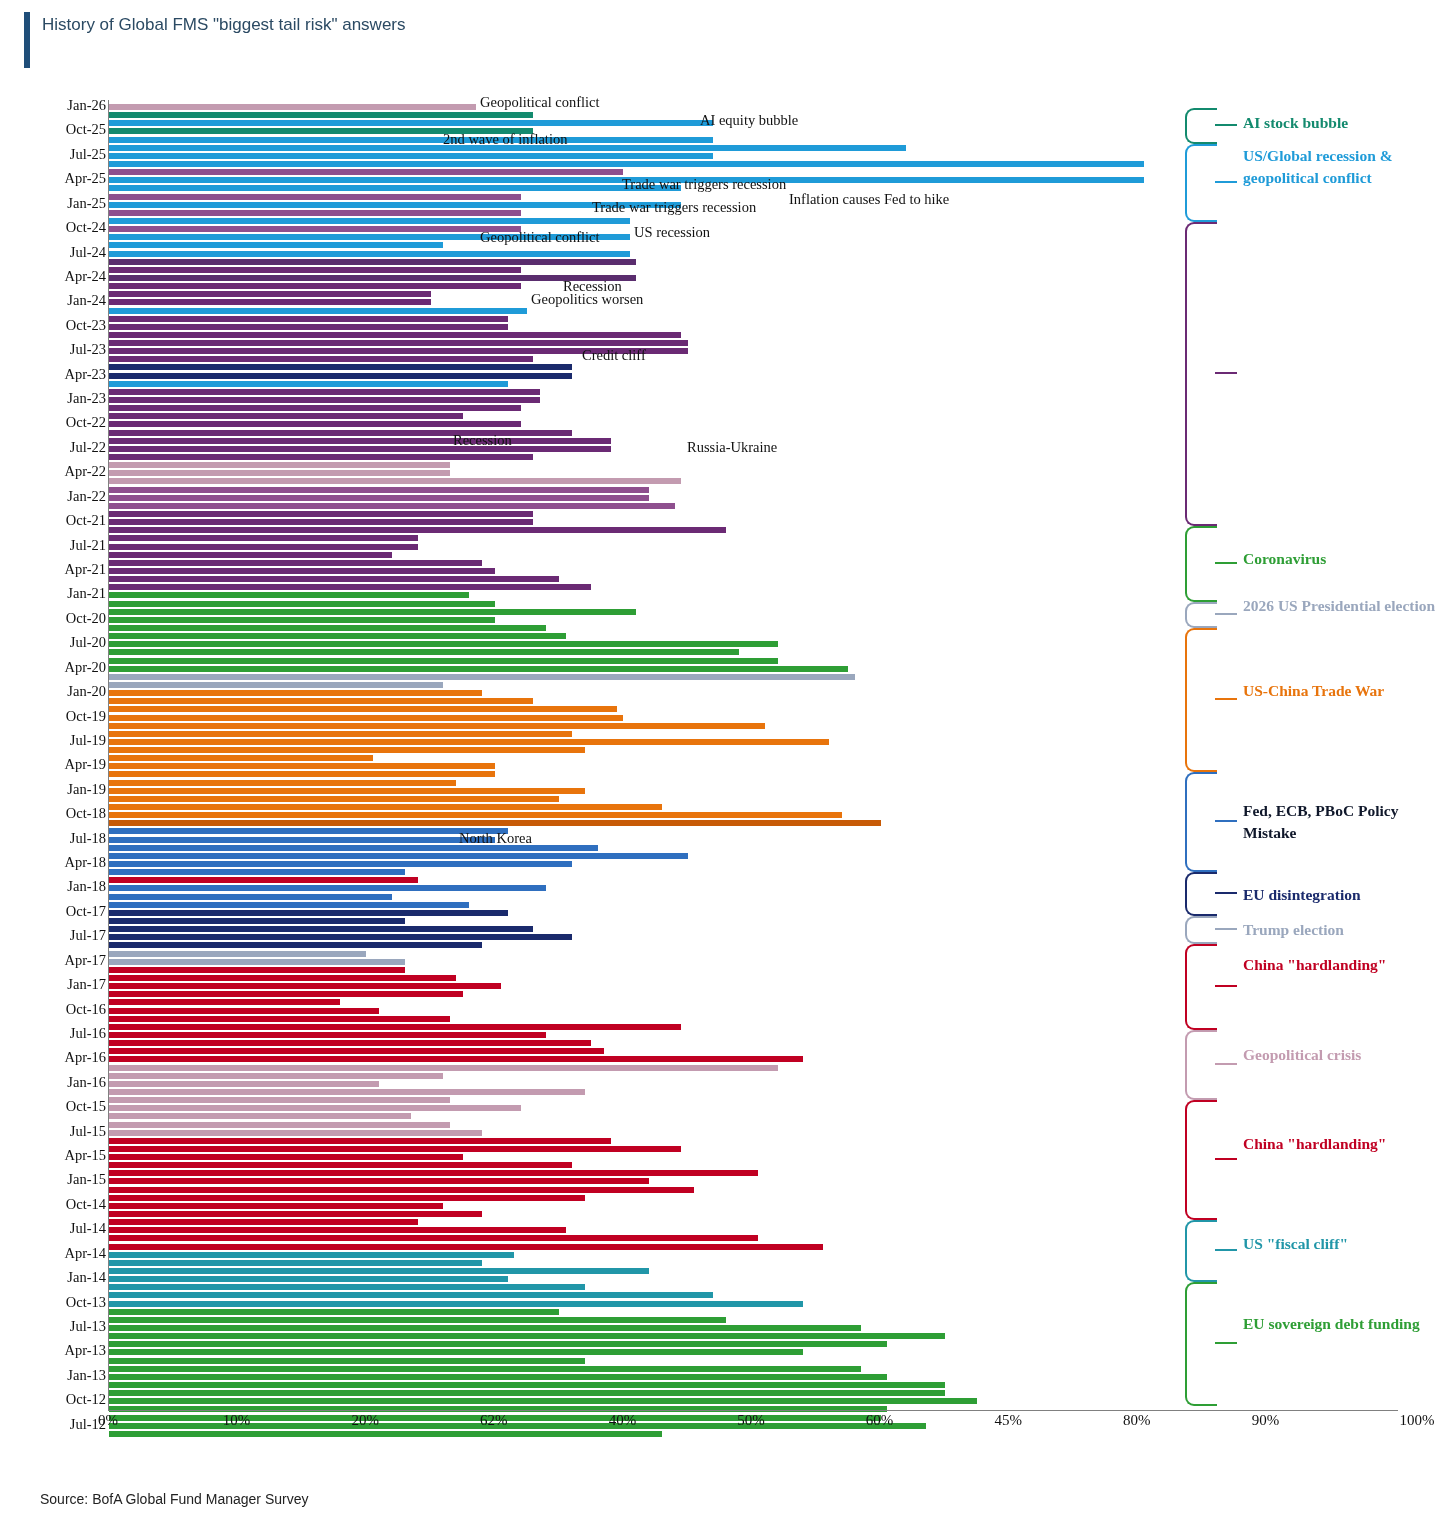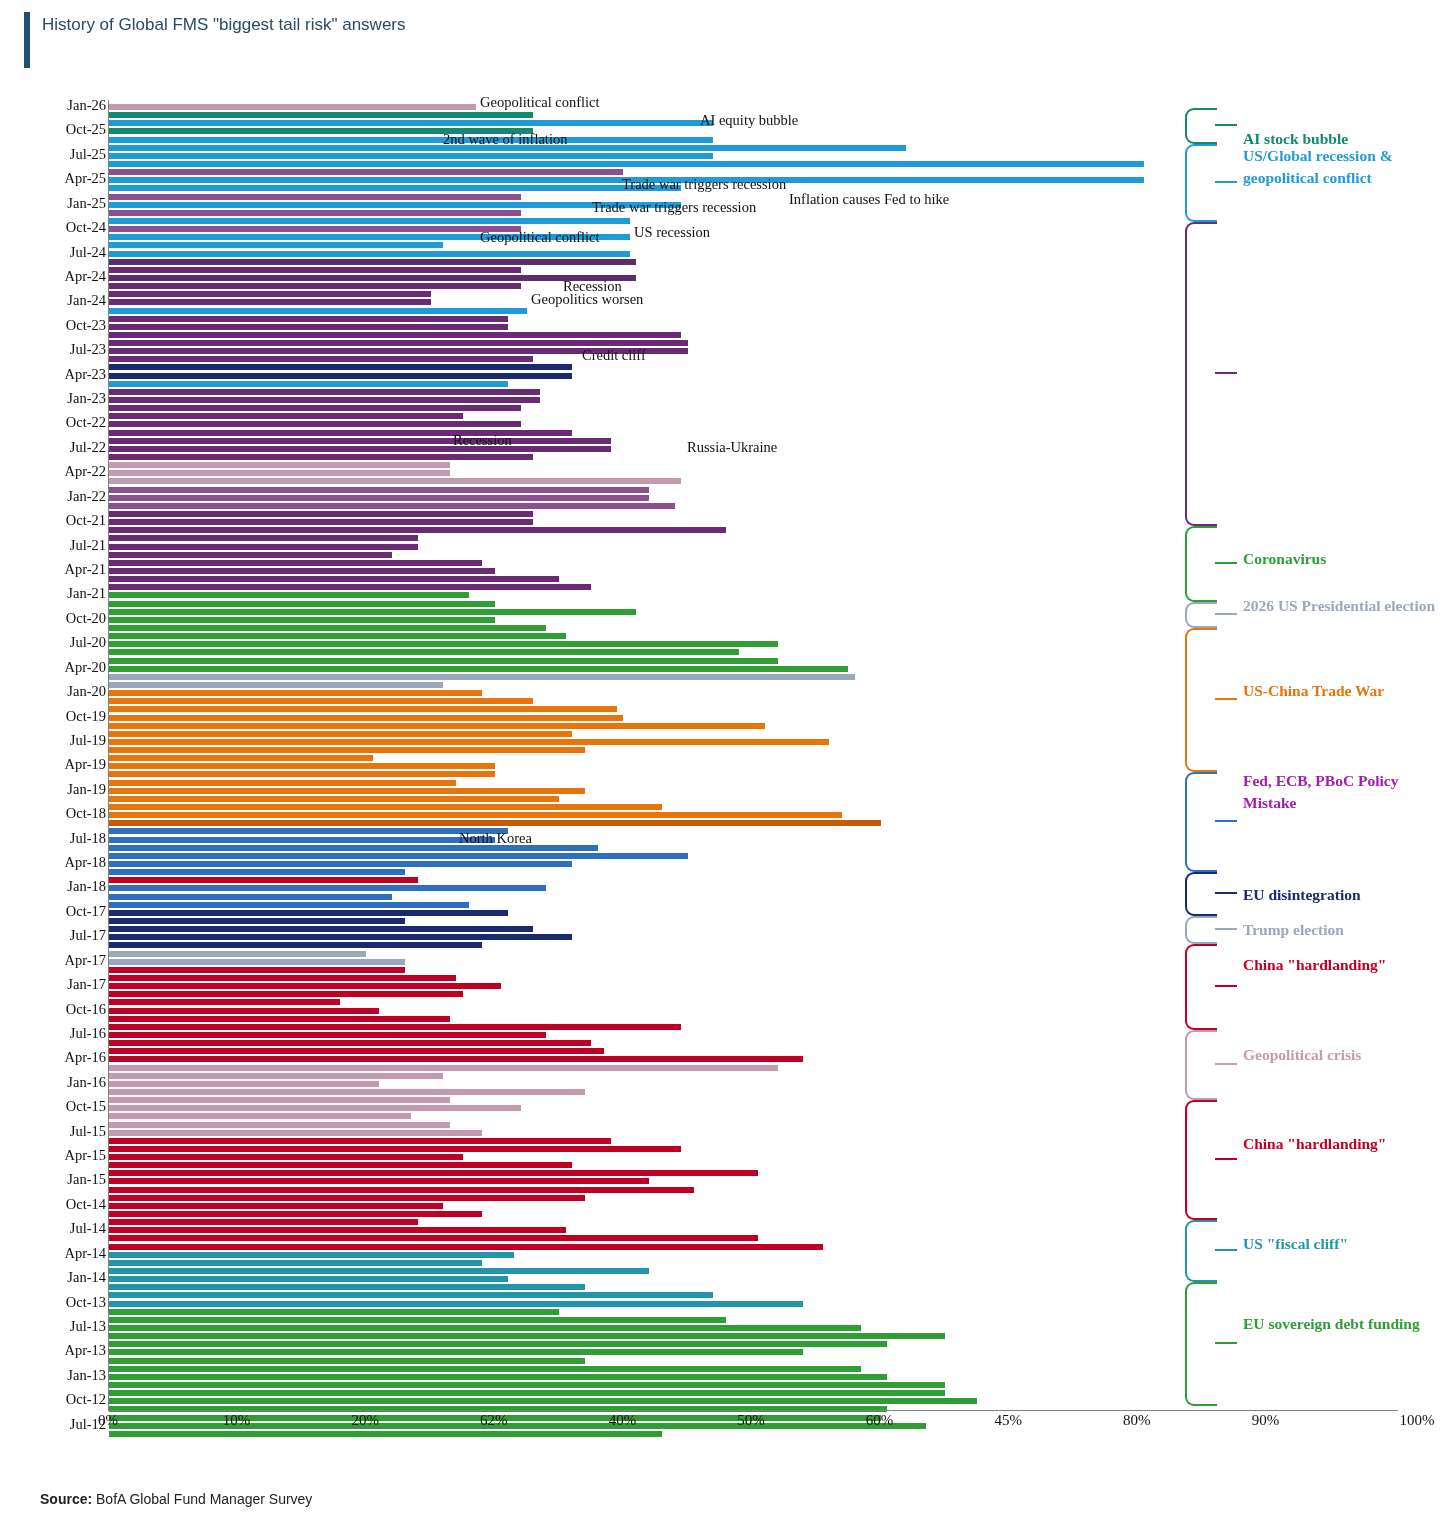--- a/index.html
+++ b/index.html
@@ -38,21 +38,21 @@
   #legend{position:absolute;left:1185px;top:100px;width:270px;height:1310px;}
   .brace{position:absolute;left:0;width:30px;border:2px solid;border-right:none;border-radius:9px 0 0 9px;}
   .cat-label{
     position:absolute;left:58px;width:205px;
     font-family:"Liberation Serif", serif;font-weight:bold;font-size:15.5px;line-height:1.45;
   }
   .tick-stub{position:absolute;left:30px;width:22px;height:2px;}
 
   
   #source{position:absolute;left:40px;top:1491px;font-size:14px;color:#222;}
-  #source b{font-weight:bold;}
+  #source b{font-weight:normal;}
 </style>
 </head>
 <body>
 
 <div id="header">
   <div class="accent-bar"></div>
   <div id="subtitle">History of Global FMS "biggest tail risk" answers</div>
 </div>
 
 <div id="plot">
@@ -309,38 +309,38 @@
     <div class="tick" style="left: 771.6px;">60%</div>
     <div class="tick" style="left: 900.2px;">45%</div>
     <div class="tick" style="left: 1028.8px;">80%</div>
     <div class="tick" style="left: 1157.4px;">90%</div>
     <div class="tick" style="left: 1286px; margin-left: 23px;">100%</div>
   </div>
 
 <div id="legend">
     <div class="brace" style="top: 8px; height: 32px; border-color: rgb(19, 138, 110);"></div>
     <div class="tick-stub" style="top: 24px; background: rgb(19, 138, 110);"></div>
-    <div class="cat-label" style="top: 12px; color: rgb(19, 138, 110); margin-top: 16px;">AI stock bubble</div>
+    <div class="cat-label" style="top: 12px; color: rgb(19, 138, 110);">AI stock bubble</div>
     <div class="brace" style="top: 44px; height: 74px; border-color: rgb(31, 155, 216);"></div>
     <div class="tick-stub" style="top: 81px; background: rgb(31, 155, 216);"></div>
     <div class="cat-label" style="top: 45px; color: rgb(31, 155, 216);">US/Global recession &amp; geopolitical conflict</div>
     <div class="brace" style="top: 122px; height: 300px; border-color: rgb(107, 42, 116);"></div>
     <div class="tick-stub" style="top: 272px; background: rgb(107, 42, 116);"></div>
     <div class="brace" style="top: 426px; height: 72px; border-color: rgb(46, 158, 53);"></div>
     <div class="tick-stub" style="top: 462px; background: rgb(46, 158, 53);"></div>
     <div class="cat-label" style="top: 448px; color: rgb(46, 158, 53);">Coronavirus</div>
     <div class="brace" style="top: 502px; height: 22px; border-color: rgb(154, 167, 189);"></div>
     <div class="tick-stub" style="top: 513px; background: rgb(154, 167, 189);"></div>
     <div class="cat-label" style="top: 495px; color: rgb(154, 167, 189);">2026 US Presidential election</div>
     <div class="brace" style="top: 528px; height: 140px; border-color: rgb(232, 116, 12);"></div>
     <div class="tick-stub" style="top: 598px; background: rgb(232, 116, 12);"></div>
     <div class="cat-label" style="top: 580px; color: rgb(232, 116, 12);">US-China Trade War</div>
     <div class="brace" style="top: 672px; height: 96px; border-color: rgb(47, 111, 191);"></div>
     <div class="tick-stub" style="top: 720px; background: rgb(47, 111, 191);"></div>
-    <div class="cat-label" style="top: 670px; color: #a21caf;">Fed, ECB, PBoC Policy Mistake</div>
+    <div class="cat-label" style="top: 700px; color: #0f172a;">Fed, ECB, PBoC Policy Mistake</div>
     <div class="brace" style="top: 772px; height: 40px; border-color: rgb(26, 42, 108);"></div>
     <div class="tick-stub" style="top: 792px; background: rgb(26, 42, 108);"></div>
     <div class="cat-label" style="top: 784px; color: rgb(26, 42, 108);">EU disintegration</div>
     <div class="brace" style="top: 816px; height: 24px; border-color: rgb(154, 167, 189);"></div>
     <div class="tick-stub" style="top: 828px; background: rgb(154, 167, 189);"></div>
     <div class="cat-label" style="top: 819px; color: rgb(154, 167, 189);">Trump election</div>
     <div class="brace" style="top: 844px; height: 82px; border-color: rgb(192, 0, 34);"></div>
     <div class="tick-stub" style="top: 885px; background: rgb(192, 0, 34);"></div>
     <div class="cat-label" style="top: 854px; color: rgb(192, 0, 34);">China "hardlanding"</div>
     <div class="brace" style="top: 930px; height: 66px; border-color: rgb(195, 155, 176);"></div>

